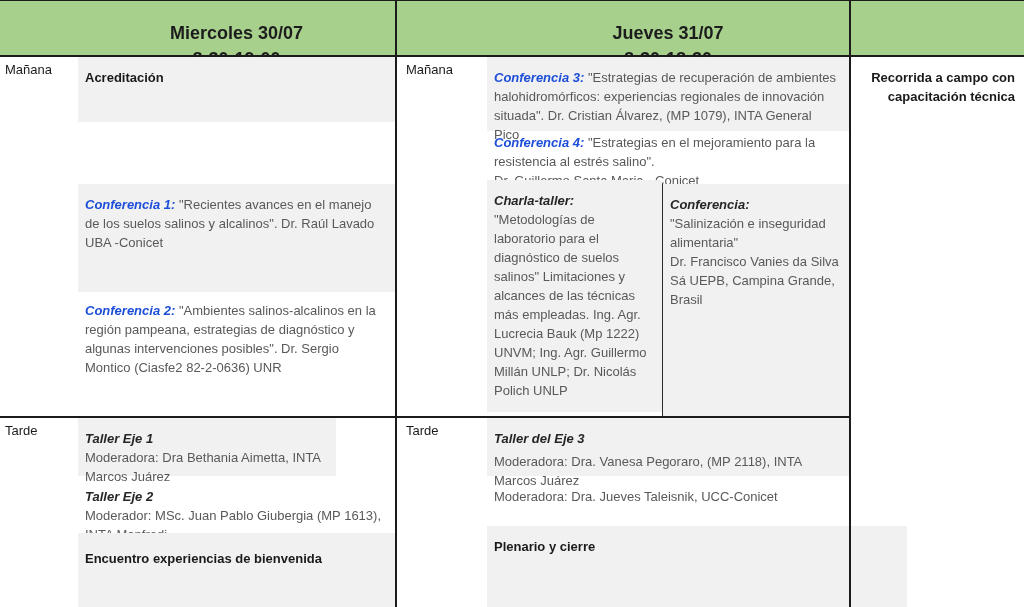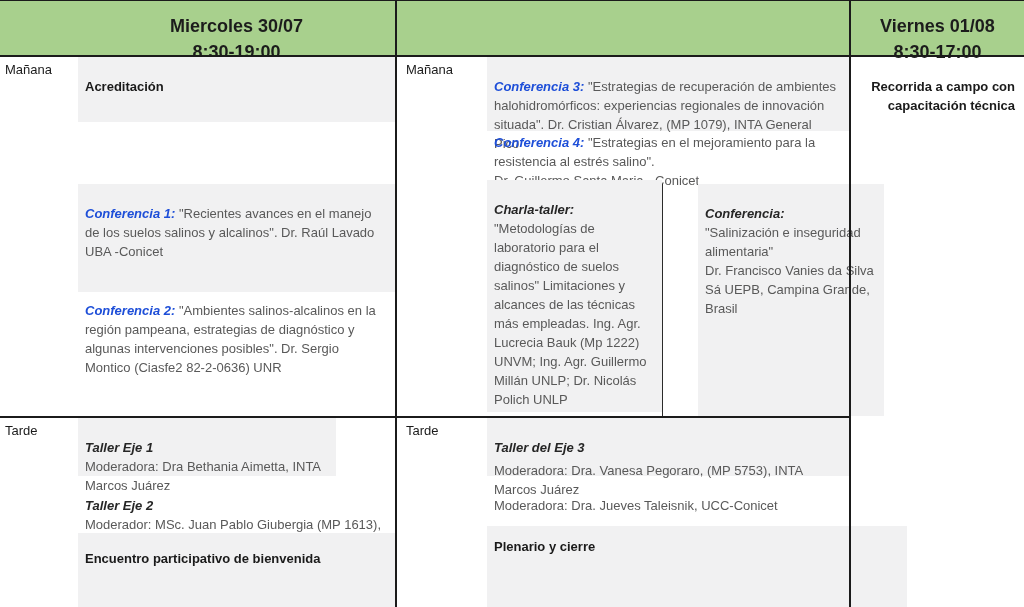--- a/index.html
+++ b/index.html
@@ -3,56 +3,56 @@
 <meta charset="utf-8">
 <style>
   * { margin:0; padding:0; box-sizing:border-box; }
   html,body { background:#ffffff; }
   body { font-family:"Liberation Sans", sans-serif; }
   .sheet { position:relative; width:1024px; height:607px; background:#ffffff; overflow:hidden; }
 
   
   .header-band { position:absolute; left:0; top:0; width:1024px; height:57px;
                  background:#a8d08d; border-top:1px solid #1b1b1b; border-bottom:2px solid #1b1b1b; }
-  .day-head { position:absolute; top:12px; height:54px; display:flex; flex-direction:column;
+  .day-head { position:absolute; top:19px; height:54px; display:flex; flex-direction:column;
               justify-content:center; align-items:center; font-weight:bold; font-size:18px;
               line-height:26px; color:#1c1c1c; text-align:center; }
 
   
   .vline { position:absolute; top:0; width:2px; height:607px; background:#1b1b1b; }
   .hline { position:absolute; height:2px; background:#1b1b1b; }
   .subdivider { position:absolute; width:1px; background:#2b2b2b; }
 
   
   .rowlabel { position:absolute; font-weight:normal; font-size:13px; color:#1b1b1b; }
 
   
-  .cell { position:absolute; padding:20px 9px 0 7px; font-size:13px; line-height:19px; color:#595959; }
+  .cell { position:absolute; padding:11px 9px 0 7px; font-size:13px; line-height:19px; color:#595959; }
   .cell.gray { background:#f1f1f2; }
   .cell .h { font-weight:bold; font-style:italic; color:#1d4ed8; }
   .cell .h-block { display:block; font-weight:bold; font-style:italic; color:#262626; }
   .cell .body { color:#595959; }
   .cell .pre { white-space:pre-line; }
   .cell.blackbold { font-weight:bold; color:#1a1a1a; }
   .mt4 { display:block; margin-top:4px; }
 </style>
 </head>
 <body>
 
 <div class="sheet">
 
   <div class="header-band"></div>
 
   <div class="day-head" style="left:78px; width:317px;">
     <div>Miercoles 30/07</div>
     <div>8:30-19:00</div>
   </div>
-  <div class="day-head" style="left:851px; width:173px;">
-    <div>Viernes 01/08</div>
-    <div>8:30-17:00</div>
+  <div class="day-head" style="left:487px; width:362px;">
+    <div>Jueves 31/07</div>
+    <div>8:30-18:30</div>
   </div>
 
   <div class="rowlabel" style="left:5px; top:62px;">Mañana</div>
   <div class="rowlabel" style="left:5px; top:423px;">Tarde</div>
   <div class="rowlabel" style="left:406px; top:62px;">Mañana</div>
   <div class="rowlabel" style="left:406px; top:423px;">Tarde</div>
 
   <div class="cell gray blackbold" style="left:78px; top:57px; width:317px; height:65px;">Acreditación</div>
 
 
@@ -69,49 +69,49 @@
   <div class="cell gray" style="left:78px; top:418px; width:258px; height:58px;">
     <span class="h-block">Taller Eje 1</span>
     <span class="body">Moderadora: Dra Bethania Aimetta,  INTA Marcos Juárez</span>
   </div>
 
   <div class="cell" style="left:78px; top:476px; width:317px; height:57px;">
     <span class="h-block">Taller Eje 2</span>
     <span class="body">Moderador: MSc. Juan Pablo Giubergia (MP 1613), INTA Manfredi</span>
   </div>
 
-  <div class="cell gray blackbold" style="left:78px; top:533px; width:317px; height:74px; padding-top:16px;">Encuentro participativo de bienvenida</div>
+  <div class="cell gray blackbold" style="left:78px; top:533px; width:317px; height:74px; padding-top:16px;">Encuentro experiencias de bienvenida</div>
 
   <div class="cell gray" style="left:487px; top:57px; width:362px; height:74px;">
     <span class="h">Conferencia 3:</span>
     <span class="body">"Estrategias de recuperación de ambientes halohidromórficos: experiencias regionales de innovación situada". Dr. Cristian Álvarez, (MP 1079), INTA General Pico</span>
   </div>
 
   <div class="cell" style="left:487px; top:131px; width:362px; height:53px; padding-top:2px;">
     <span class="h">Conferencia 4:</span>
     <span class="body pre">"Estrategias en el mejoramiento para la resistencia al estrés salino".
 Dr. Guillermo Santa Maria  - Conicet</span>
   </div>
 
   <div class="cell gray" style="left:487px; top:180px; width:175px; height:232px;">
     <span class="h-block">Charla-taller:</span>
     <span class="body">"Metodologías de laboratorio para el diagnóstico de suelos salinos" Limitaciones y alcances de las técnicas más empleadas. Ing. Agr. Lucrecia Bauk (Mp 1222) UNVM; Ing. Agr. Guillermo Millán UNLP; Dr. Nicolás Polich UNLP</span>
   </div>
 
   <div class="subdivider" style="left:662px; top:184px; height:232px;"></div>
 
-  <div class="cell gray" style="left:698px; top:184px; width:186px; height:232px;">
+  <div class="cell gray" style="left:663px; top:184px; width:186px; height:232px;">
     <span class="h-block">Conferencia:</span>
     <span class="body pre">"Salinización e inseguridad alimentaria"
 Dr. Francisco Vanies da Silva Sá UEPB, Campina Grande, Brasil</span>
   </div>
 
   <div class="cell gray" style="left:487px; top:418px; width:362px; height:58px;">
     <span class="h-block">Taller del Eje 3</span>
-    <span class="body mt4">Moderadora: Dra. Vanesa Pegoraro, (MP 5753), INTA Marcos Juárez</span>
+    <span class="body mt4">Moderadora: Dra. Vanesa Pegoraro, (MP 2118), INTA Marcos Juárez</span>
   </div>
 
   <div class="cell" style="left:487px; top:476px; width:362px; height:50px;">
     <span class="body">Moderadora: Dra. Jueves Taleisnik, UCC-Conicet</span>
   </div>
 
   <div class="cell gray blackbold" style="left:487px; top:526px; width:420px; height:81px; padding-top:11px;">Plenario y cierre</div>
 
   <div class="cell blackbold" style="left:851px; top:57px; width:173px; height:550px; padding-left:6px;text-align:right;">Recorrida a campo con capacitación técnica</div>
 

